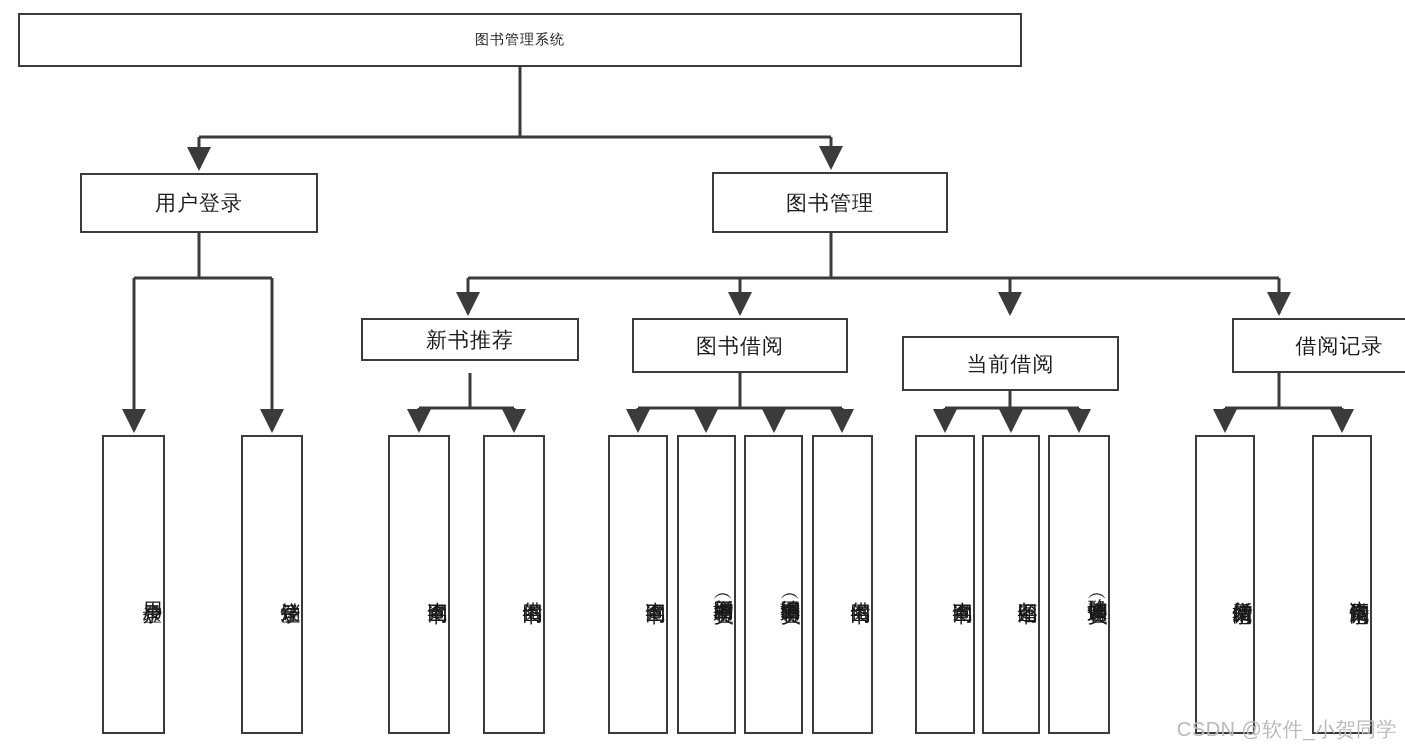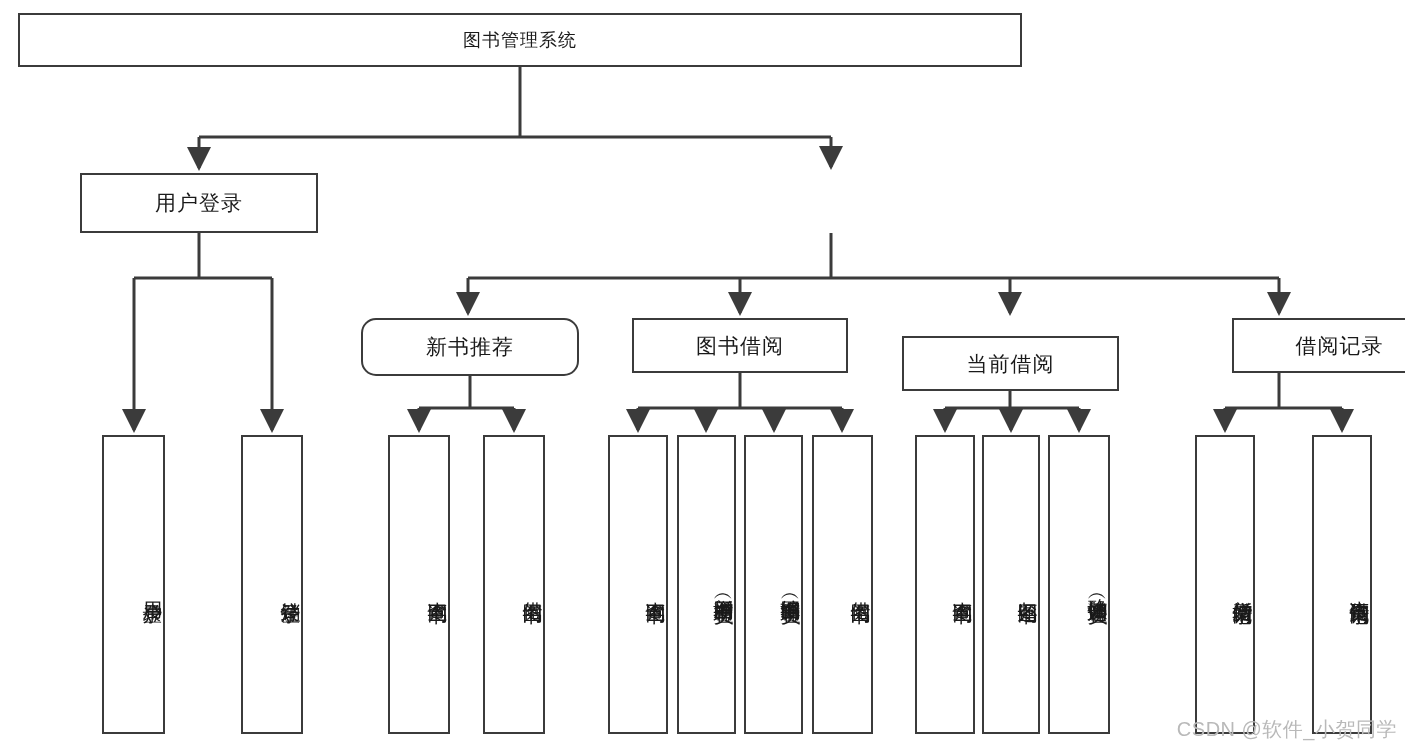--- a/index.html
+++ b/index.html
@@ -49,21 +49,21 @@
     align-items: flex-start;
     justify-content: center;
     padding-top: 6px;
   }
   .node.vert .label {
     writing-mode: vertical-rl;
     text-orientation: upright;
     white-space: nowrap;
   }
   .node.root {
-    font-size: 18px;
+    font-size: 14px;
   }
   #watermark {
     position: absolute;
     right: 8px;
     bottom: 4px;
     font-size: 20px;
     color: #b9b9b9;
     letter-spacing: 0.5px;
     white-space: nowrap;
   }
@@ -125,22 +125,25 @@
   </svg>
 
   <div class="node horiz root" style="left:18px;top:13px;width:1004px;height:54px;">
     <span class="label">图书管理系统</span>
   </div>
 
   <div class="node horiz" style="left:80px;top:173px;width:238px;height:60px;">
     <span class="label">用户登录</span>
   </div>
 
-
-  <div class="node horiz" style="left:361px;top:318px;width:218px;height:58px;border-radius:15px;">
+  <div class="node horiz" style="left:712px;top:172px;width:236px;height:61px;">
+    <span class="label">图书管理</span>
+  </div>
+
+  <div class="node horiz" style="left:361px;top:318px;width:218px;height:43px;">
     <span class="label">新书推荐</span>
   </div>
 
   <div class="node horiz" style="left:632px;top:318px;width:216px;height:55px;">
     <span class="label">图书借阅</span>
   </div>
 
   <div class="node horiz" style="left:902px;top:336px;width:217px;height:55px;">
     <span class="label">当前借阅</span>
   </div>

